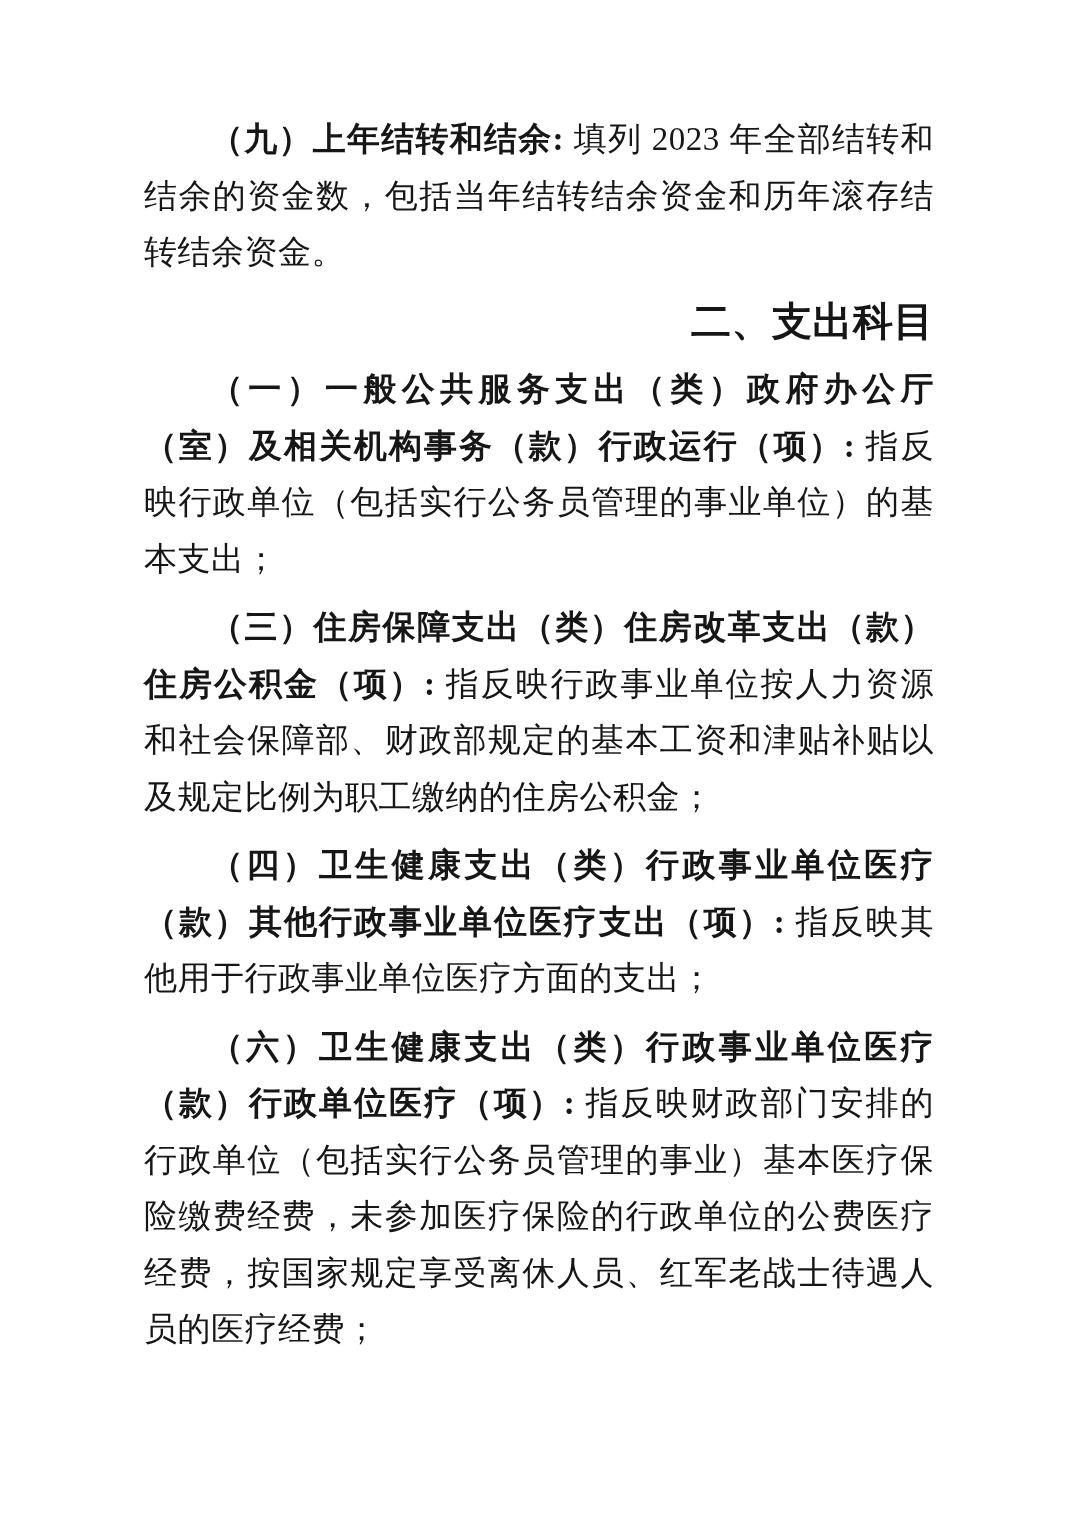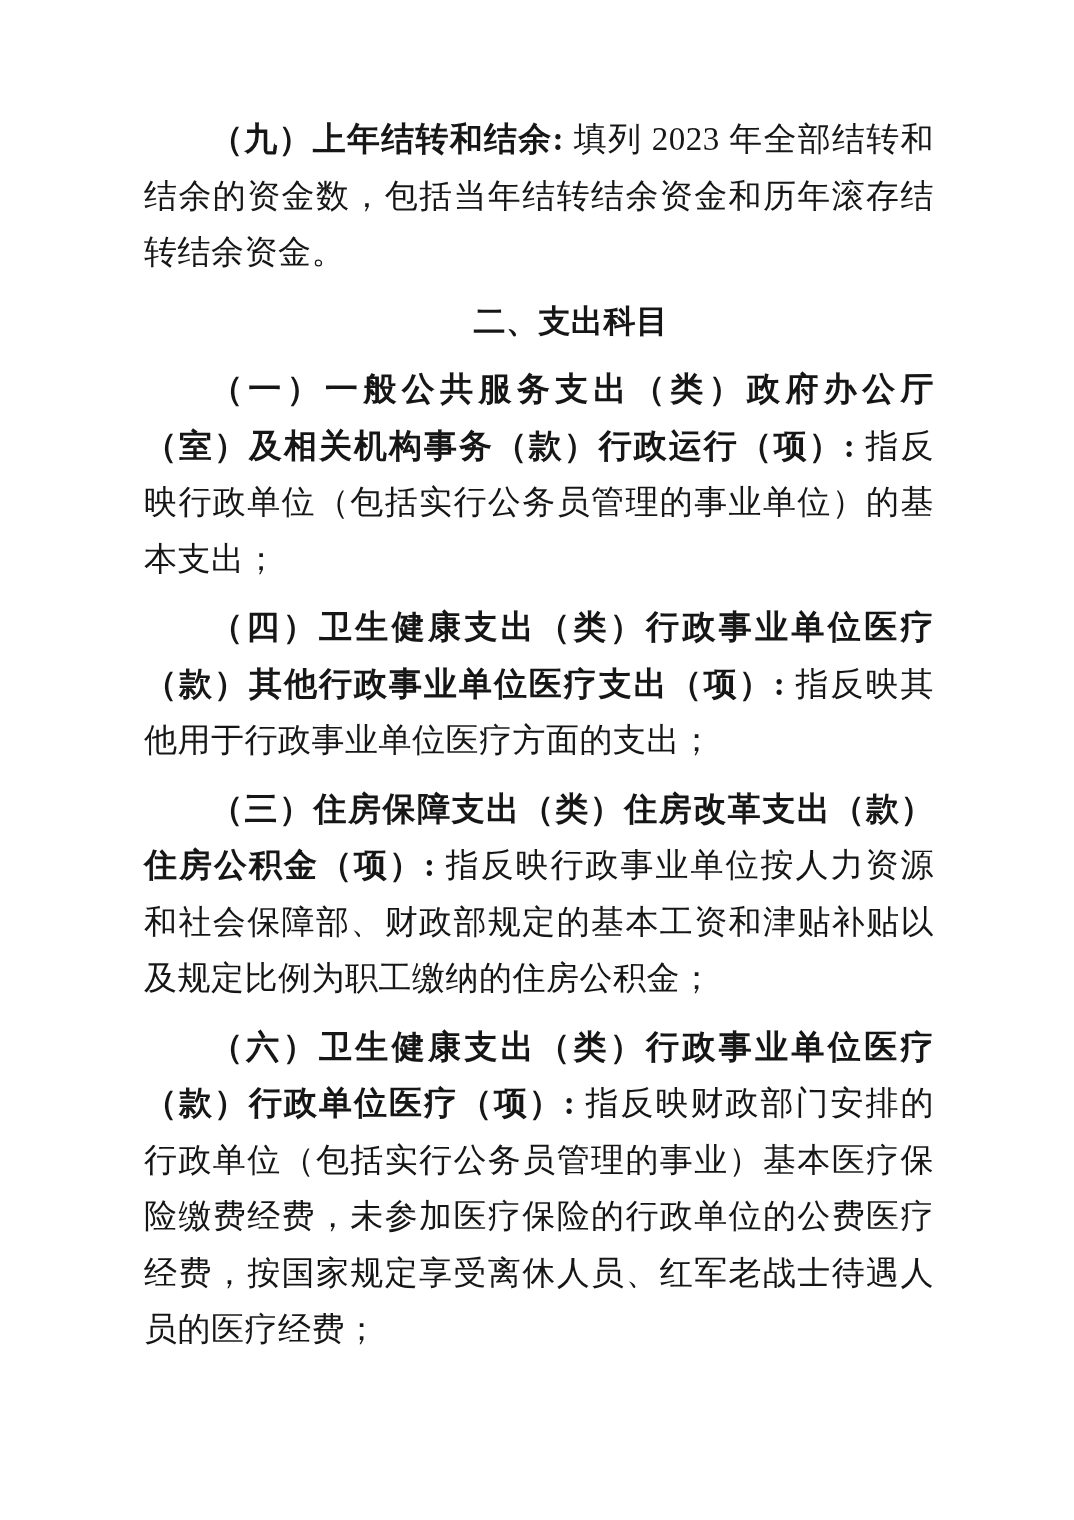--- a/index.html
+++ b/index.html
@@ -26,22 +26,22 @@
     line-height: 56.5px;
     text-align: justify;
     text-justify: inter-ideograph;
     text-indent: 2em;
     letter-spacing: 0.5px;
     word-break: break-all;
   }
   .doc-body p.heading {
     font-family: "Liberation Sans", "DejaVu Sans", sans-serif;
     font-weight: 700;
-    font-size: 32px;
-    text-align: center;
+    font-size: 40px;
+    text-align: right;
   }
   .doc-body .lead {
     font-weight: 700;
     letter-spacing: 0.5px;
   }
   .doc-body .rest {
     font-weight: 400;
   }
 </style>
 </head>
@@ -50,21 +50,21 @@
 <div class="page">
   <div class="doc-body">
 
     <p><span class="lead">（九）上年结转和结余:</span><span class="rest"> 填列 2023 年全部结转和结余的资金数，包括当年结转结余资金和历年滚存结转结余资金。</span></p>
 
     <p class="heading">二、支出科目</p>
 
     <p><span class="lead">（一）一般公共服务支出（类）政府办公厅（室）及相关机构事务（款）行政运行（项）:</span><span class="rest"> 指反映行政单位（包括实行公务员管理的事业单位）的基本支出；</span></p>
 
 
+    <p><span class="lead">（三）住房保障支出（类）住房改革支出（款）住房公积金（项）:</span><span class="rest"> 指反映行政事业单位按人力资源和社会保障部、财政部规定的基本工资和津贴补贴以及规定比例为职工缴纳的住房公积金；</span></p>
+
     <p><span class="lead">（四）卫生健康支出（类）行政事业单位医疗（款）其他行政事业单位医疗支出（项）:</span><span class="rest"> 指反映其他用于行政事业单位医疗方面的支出；</span></p>
-
-    <p><span class="lead">（三）住房保障支出（类）住房改革支出（款）住房公积金（项）:</span><span class="rest"> 指反映行政事业单位按人力资源和社会保障部、财政部规定的基本工资和津贴补贴以及规定比例为职工缴纳的住房公积金；</span></p>
 
 
     <p><span class="lead">（六）卫生健康支出（类）行政事业单位医疗（款）行政单位医疗（项）:</span><span class="rest"> 指反映财政部门安排的行政单位（包括实行公务员管理的事业）基本医疗保险缴费经费，未参加医疗保险的行政单位的公费医疗经费，按国家规定享受离休人员、红军老战士待遇人员的医疗经费；</span></p>
 
   </div>
 </div>
 
 </body></html>

